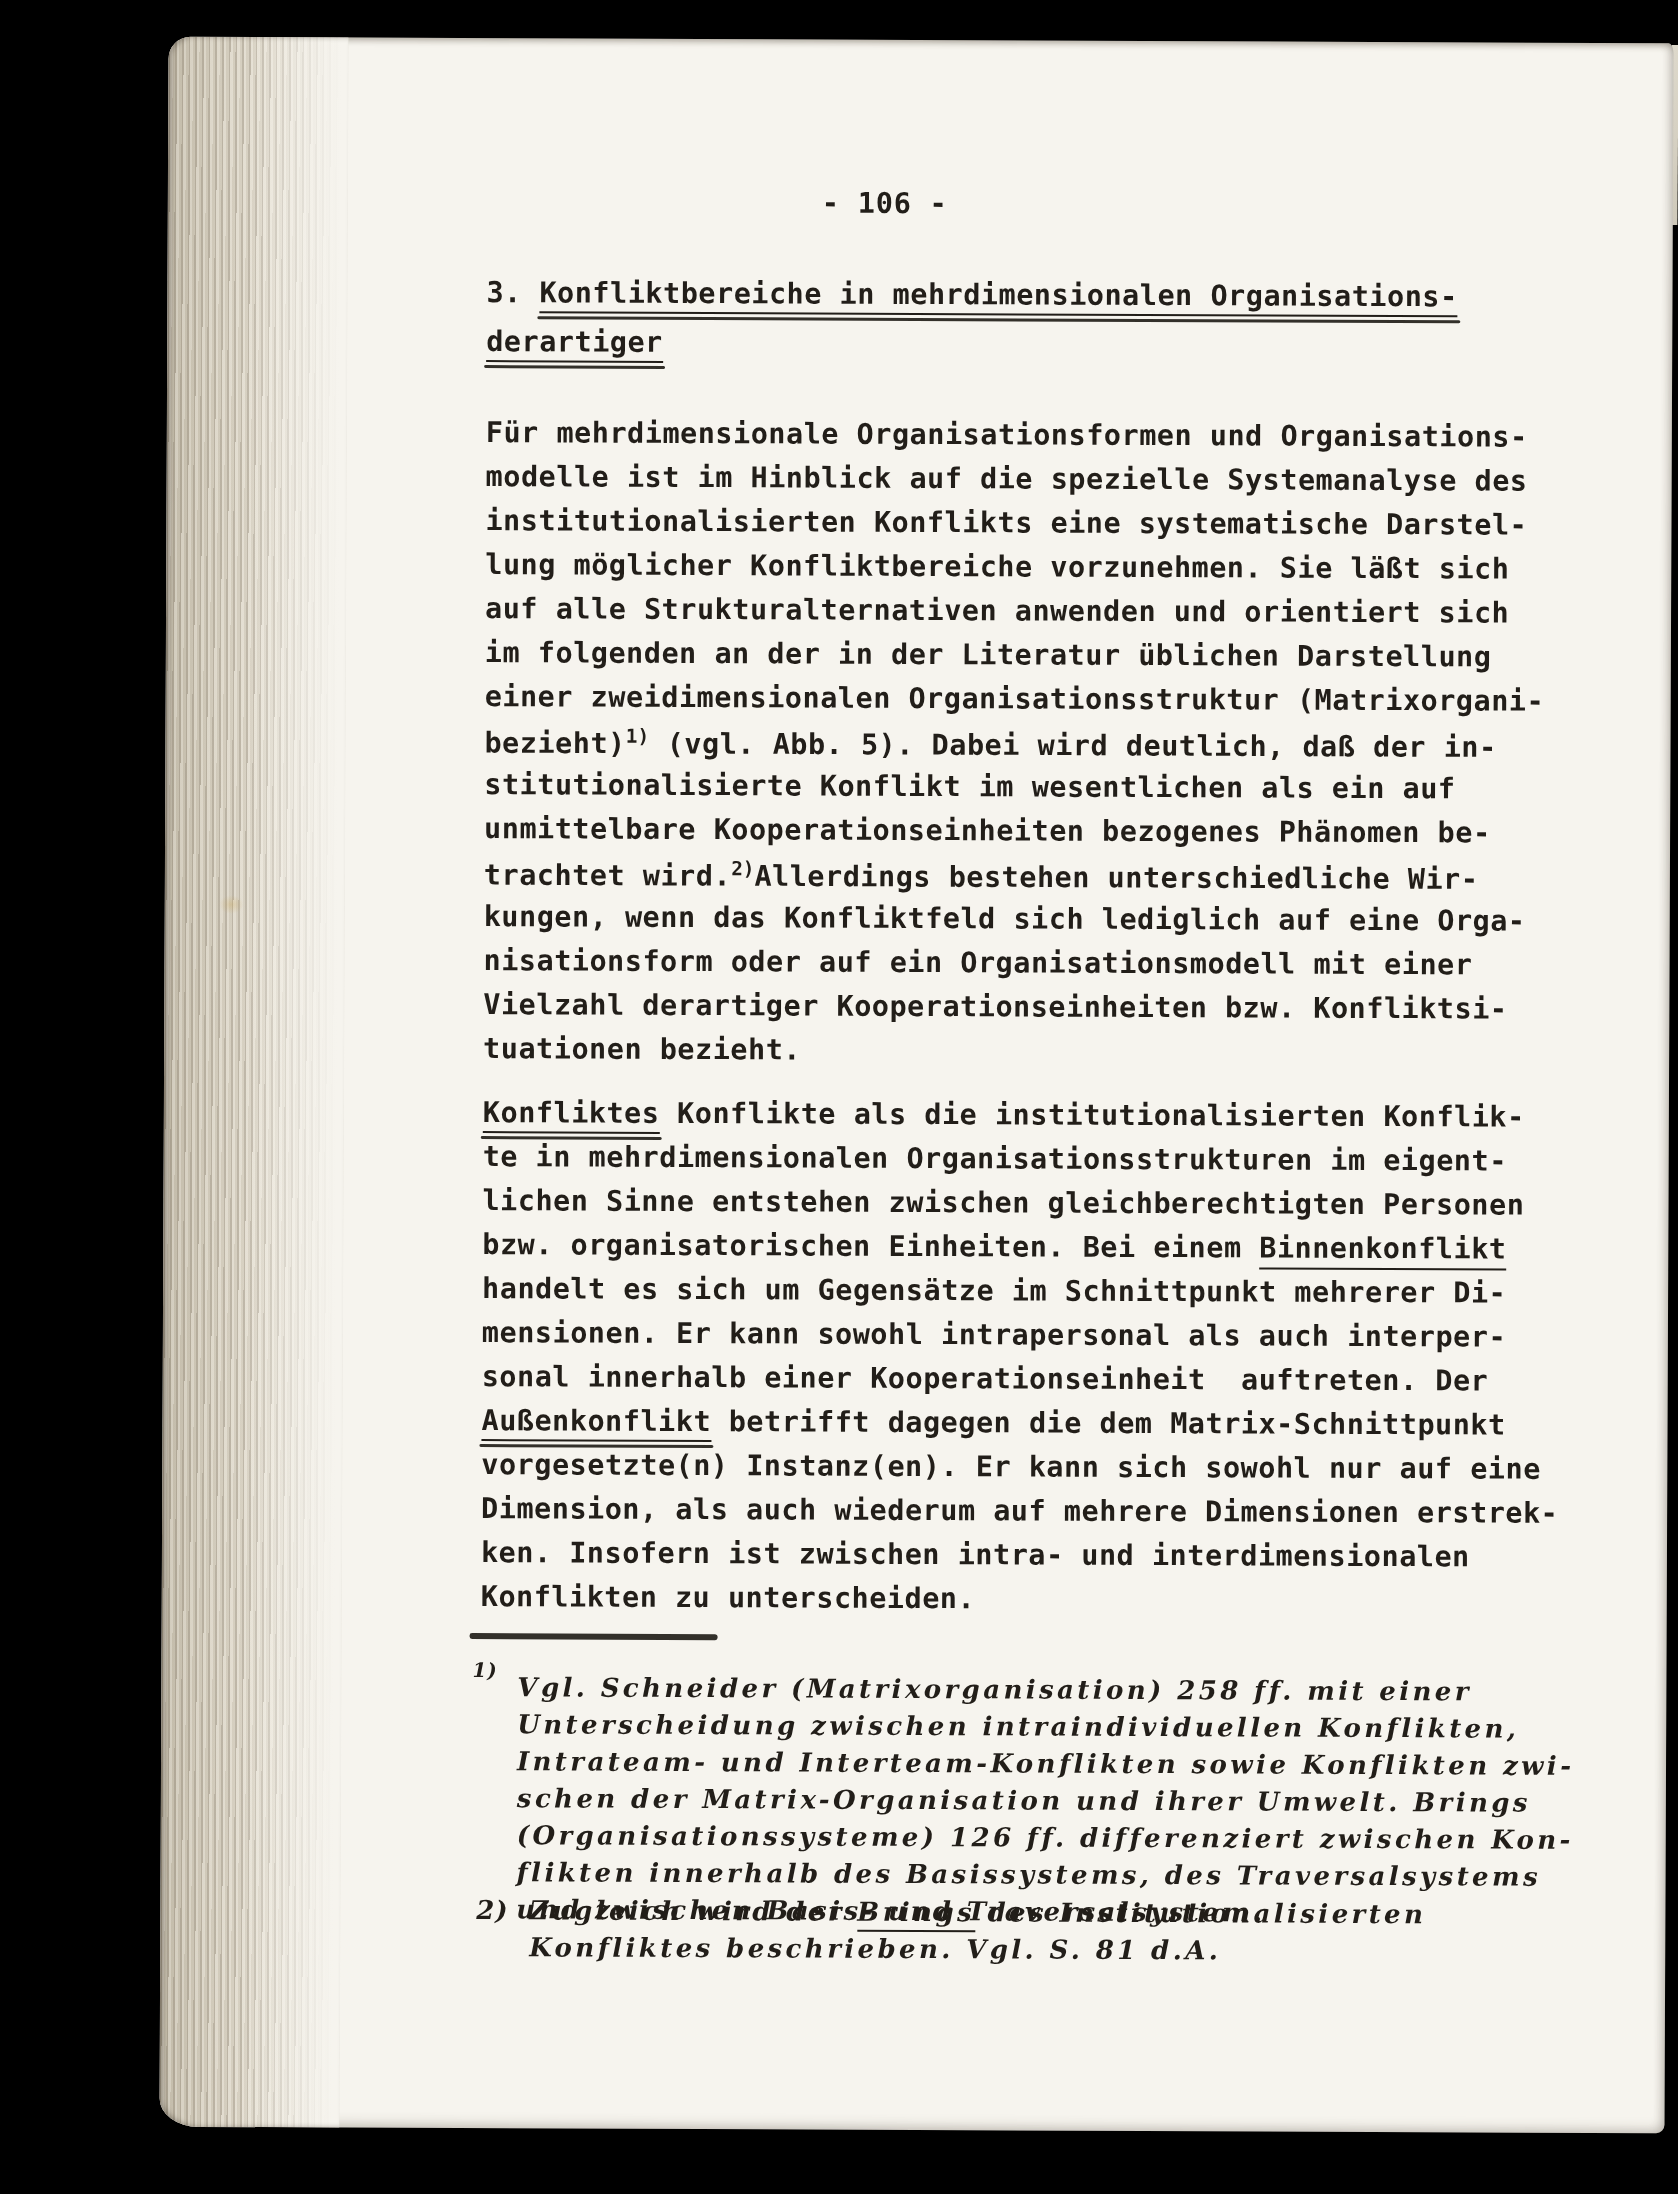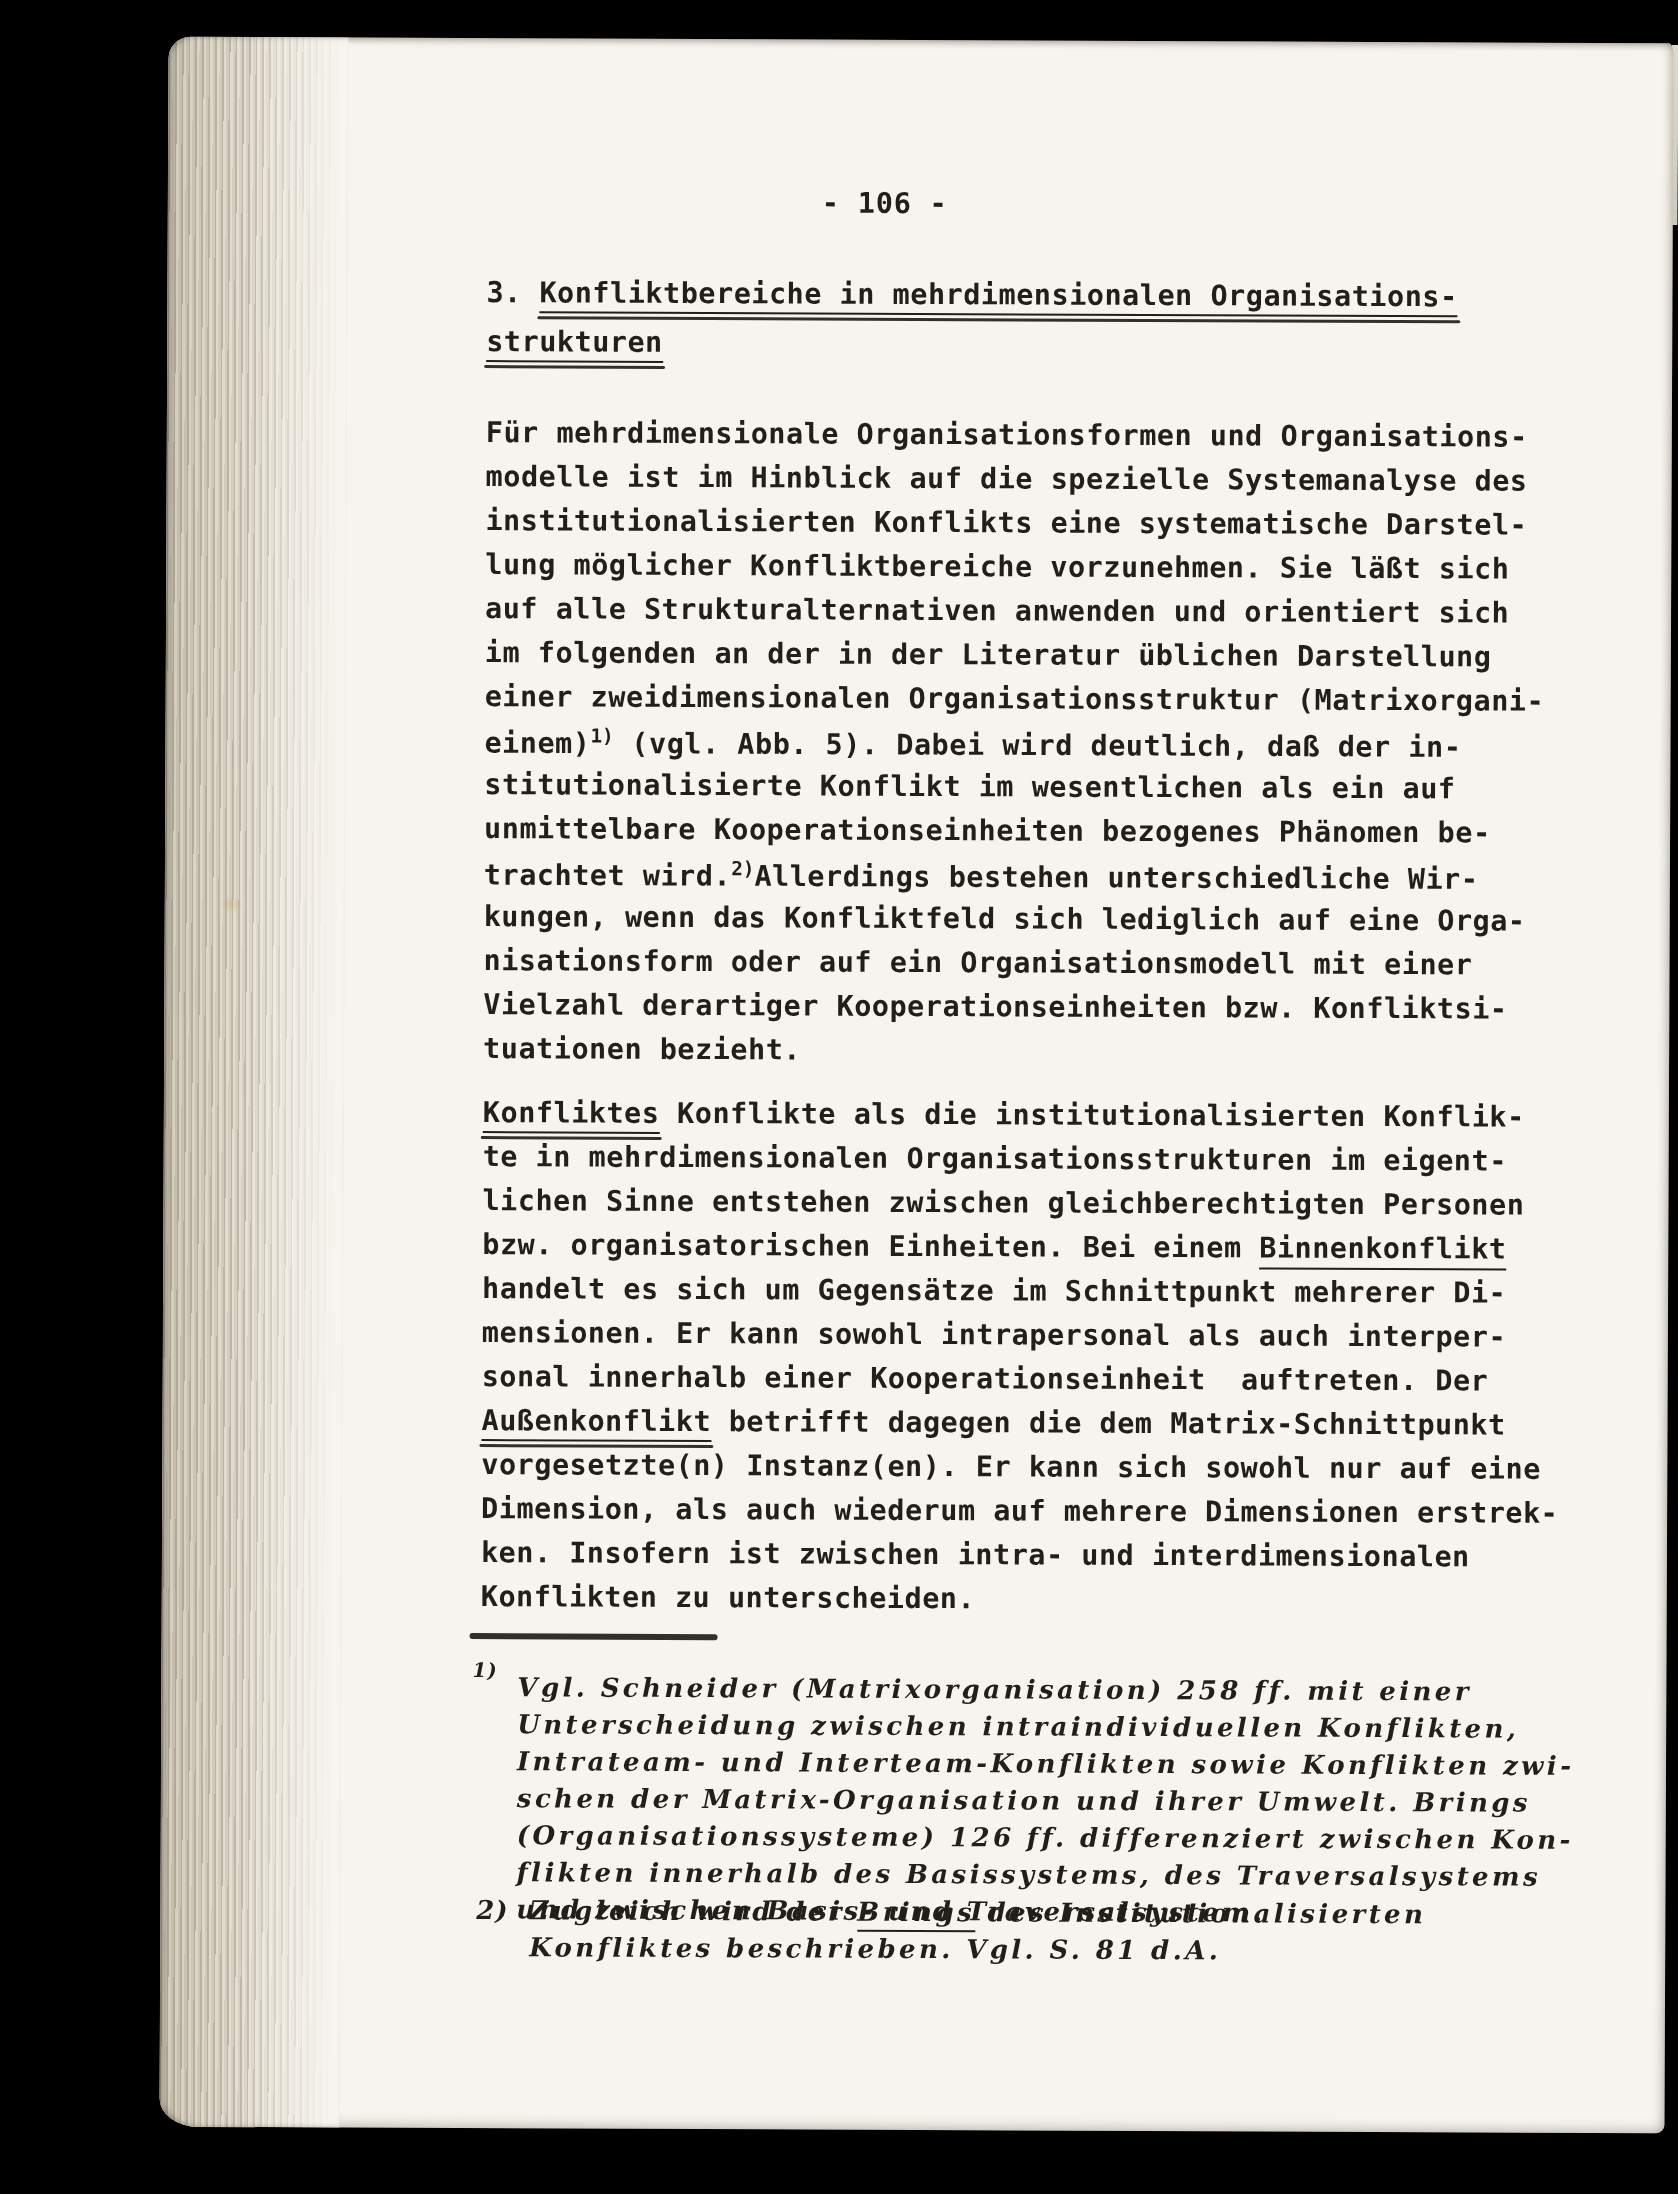--- a/index.html
+++ b/index.html
@@ -109,32 +109,32 @@
 <div class="page-sliver"></div>
 
 <div class="page">
   <div class="fore-edge"></div>
   <div class="age-spot"></div>
 
   <div class="pagenum">- 106 -</div>
 
   <div class="heading">
     <div class="line"><span>3. </span><span class="u2">Konfliktbereiche in mehrdimensionalen Organisations-</span></div>
-    <div class="line indent"><span class="u2">strukturen</span></div>
+    <div class="line indent"><span class="u2">derartiger</span></div>
   </div>
 
   <div class="body-par para1">
       <div class="line"><span>Für mehrdimensionale Organisationsformen und Organisations-</span></div>
       <div class="line"><span>modelle ist im Hinblick auf die spezielle Systemanalyse des</span></div>
       <div class="line"><span>institutionalisierten Konflikts eine systematische Darstel-</span></div>
       <div class="line"><span>lung möglicher Konfliktbereiche vorzunehmen. Sie läßt sich</span></div>
       <div class="line"><span>auf alle Strukturalternativen anwenden und orientiert sich</span></div>
       <div class="line"><span>im folgenden an der in der Literatur üblichen Darstellung</span></div>
       <div class="line"><span>einer zweidimensionalen Organisationsstruktur (Matrixorgani-</span></div>
-      <div class="line"><span>einem)</span><span class="sup">1)</span><span> (vgl. Abb. 5). Dabei wird deutlich, daß der in-</span></div>
+      <div class="line"><span>bezieht)</span><span class="sup">1)</span><span> (vgl. Abb. 5). Dabei wird deutlich, daß der in-</span></div>
       <div class="line"><span>stitutionalisierte Konflikt im wesentlichen als ein auf</span></div>
       <div class="line"><span>unmittelbare Kooperationseinheiten bezogenes Phänomen be-</span></div>
       <div class="line"><span>trachtet wird.</span><span class="sup">2)</span><span>Allerdings bestehen unterschiedliche Wir-</span></div>
       <div class="line"><span>kungen, wenn das Konfliktfeld sich lediglich auf eine Orga-</span></div>
       <div class="line"><span>nisationsform oder auf ein Organisationsmodell mit einer</span></div>
       <div class="line"><span>Vielzahl derartiger Kooperationseinheiten bzw. Konfliktsi-</span></div>
       <div class="line"><span>tuationen bezieht.</span></div>
     </div>
 
   <div class="body-par para2">

